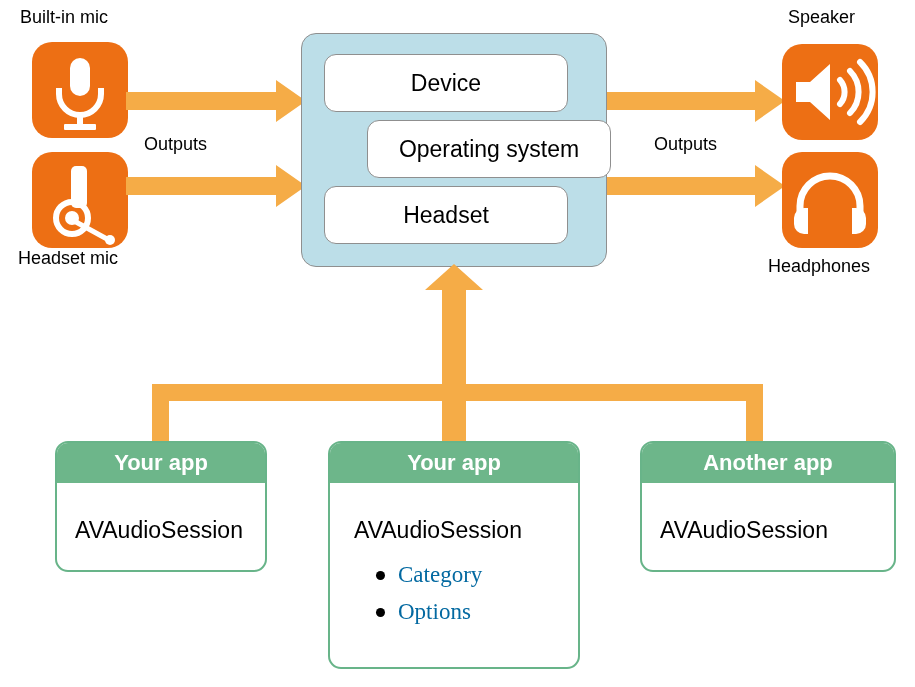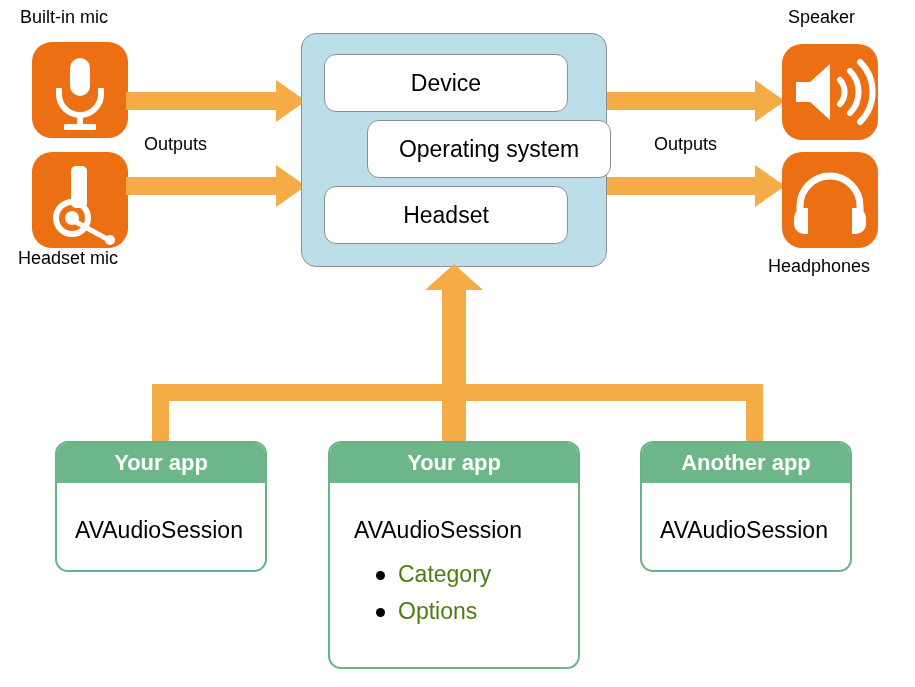--- a/index.html
+++ b/index.html
@@ -95,36 +95,37 @@
   .app-card.wide .app-session-name{padding-left:24px;}
   .feature-list{
     list-style:none;
     margin:12px 0 0 0;
     padding:0 0 0 46px;
   }
   .feature-list li{
     position:relative;
     font-size:23px;
     line-height:37px;
-    color:#4d7c0f;
+    color:#0369a1;
     padding-left:22px;
+    font-family:Liberation Serif, serif;
   }
   .feature-list li::before{
     content:"";
     position:absolute;
     left:0;top:15px;
     width:9px;height:9px;
     background:#000000;
     border-radius:50%;
   }
 
   
   #card-some{left:55px;top:441px;width:212px;height:131px;}
   #card-your{left:328px;top:441px;width:252px;height:228px;}
-  #card-another{left:640px;top:441px;width:212px;height:131px;}
+  #card-another{left:640px;top:441px;width:256px;height:131px;}
 </style>
 </head>
 <body>
 
 <div id="stage">
 
   <div class="caption" style="left:20px;top:8px;">Built-in mic</div>
 
   <div class="icon-tile" style="left:32px;top:42px;">
     <svg viewBox="0 0 96 96" xmlns="http://www.w3.org/2000/svg">

